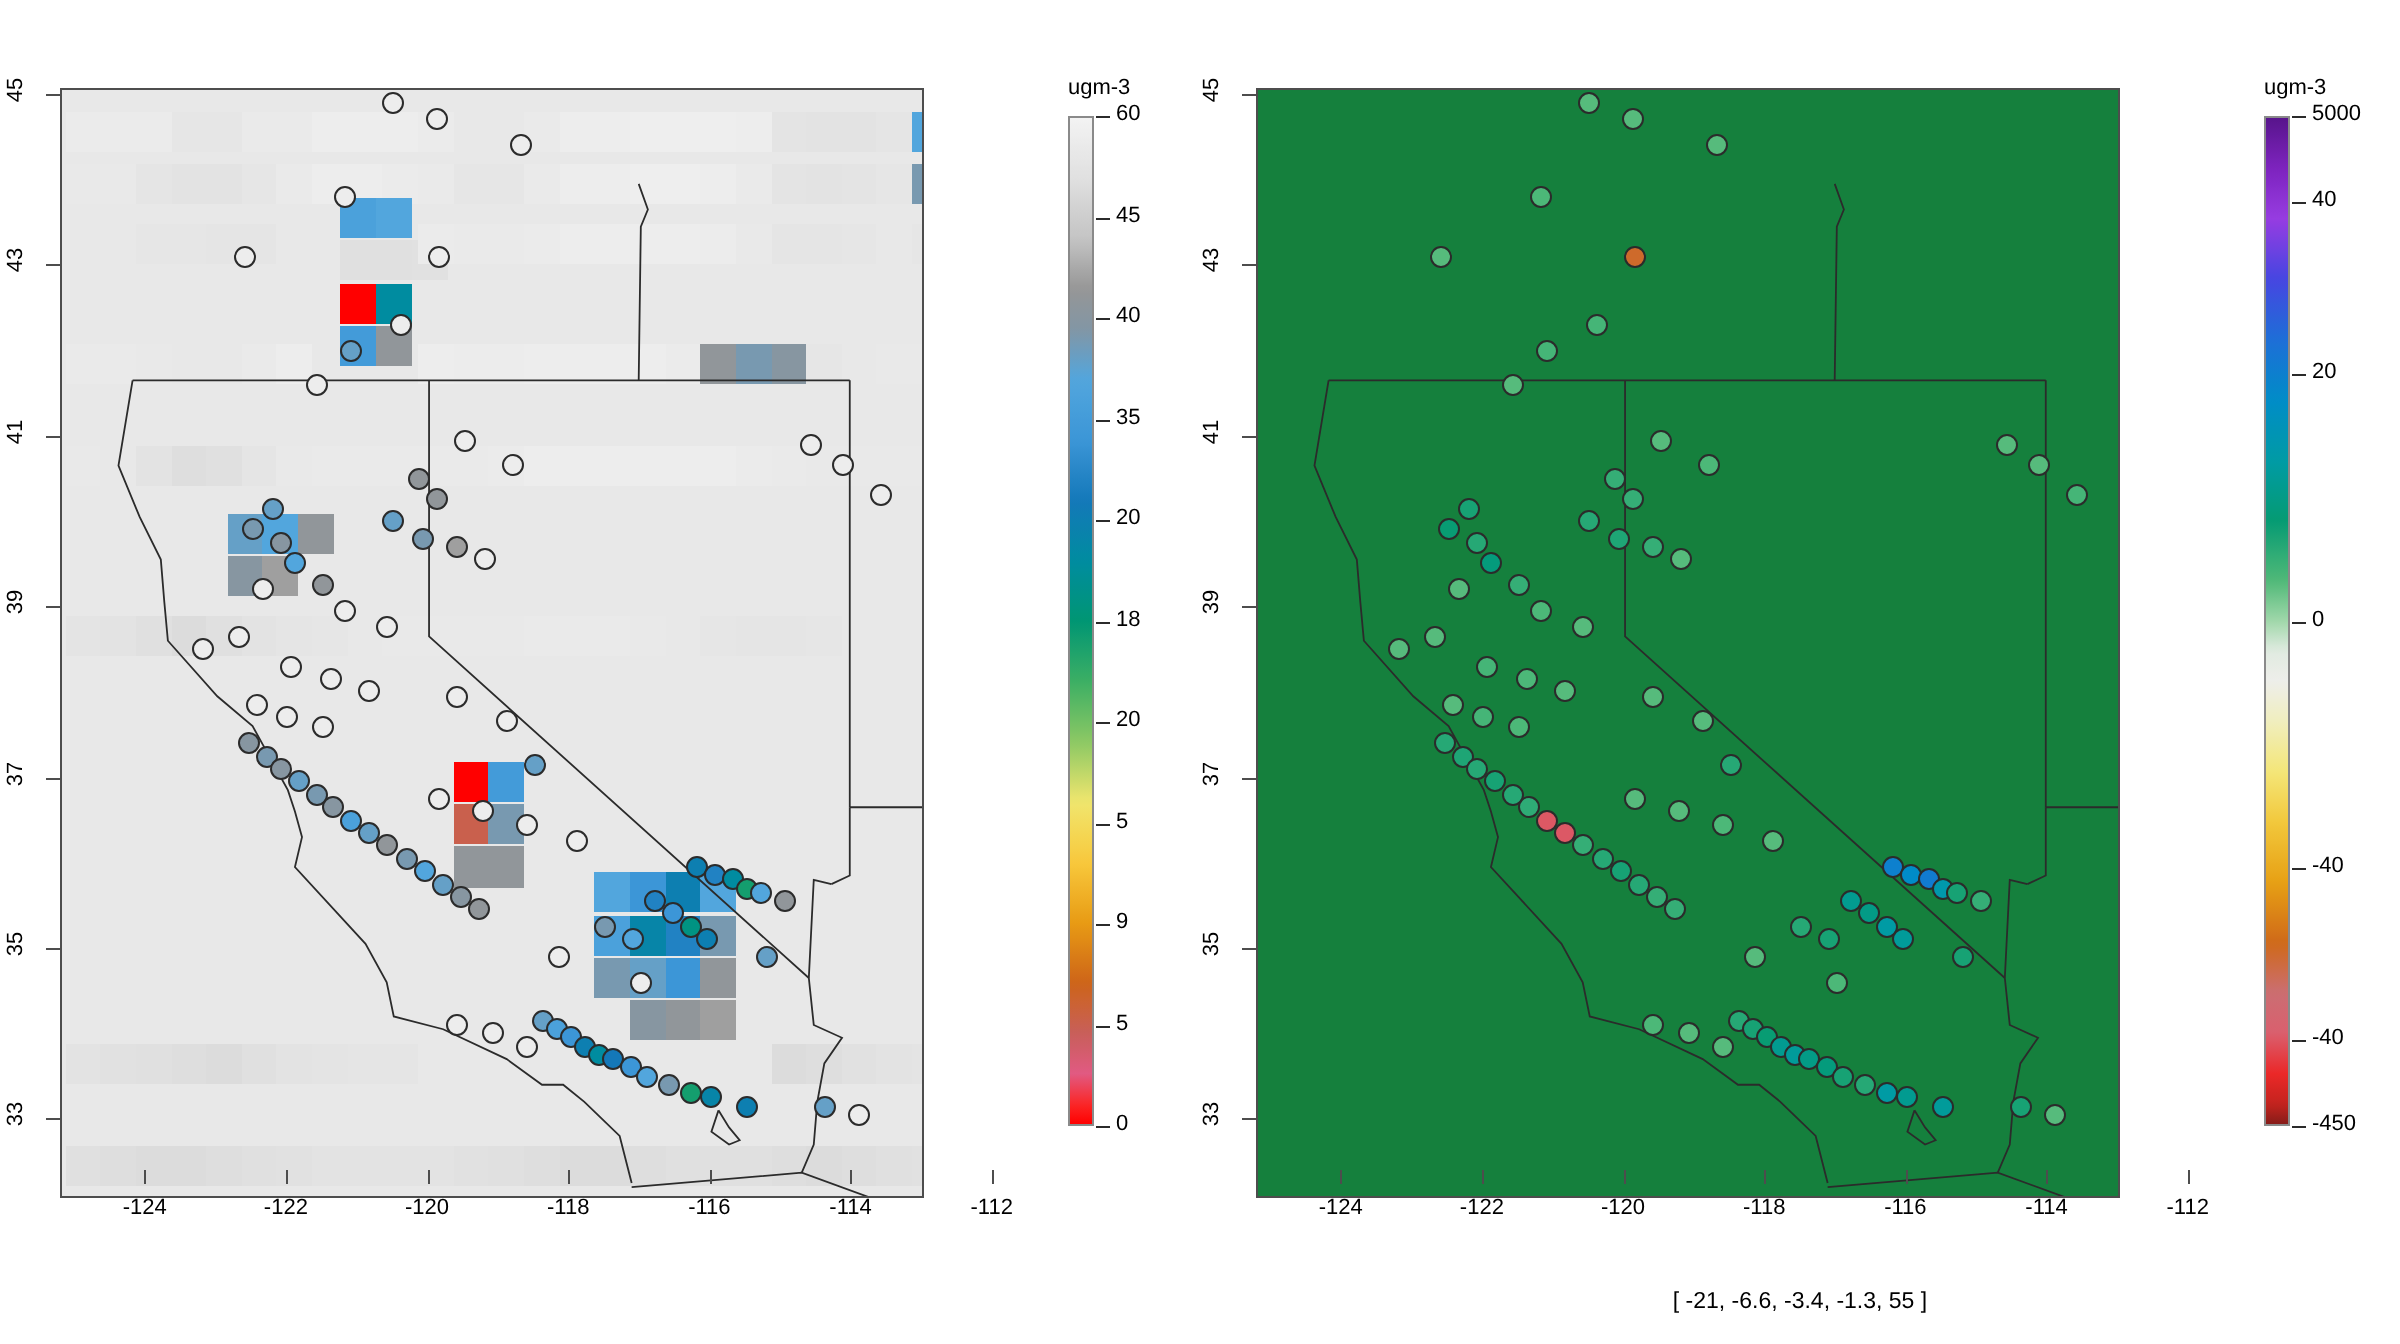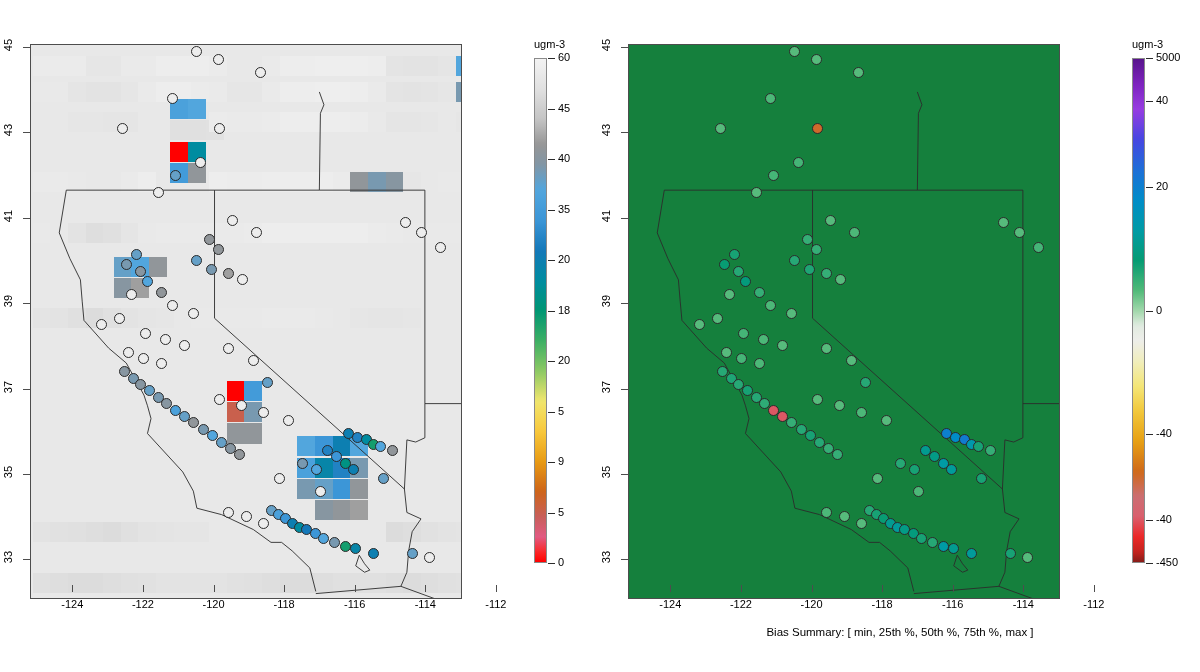--- a/index.html
+++ b/index.html
@@ -623,16 +623,16 @@
         <div class="cbtick" style="left: 14px; top: 252.5px;"></div>
         <div class="cblab" style="left: 24px; top: 245.5px;">0</div>
         <div class="cbtick" style="left: 14px; top: 128.775px;"></div>
         <div class="cblab" style="left: 24px; top: 121.775px;">20</div>
         <div class="cbtick" style="left: 14px; top: 42.925px;"></div>
         <div class="cblab" style="left: 24px; top: 35.925px;">40</div>
         <div class="cbtick" style="left: 14px; top: 0px;"></div>
         <div class="cblab" style="left: 24px; top: -7px;">5000</div>
       </div>
 
-    <div class="cap l1">Bias Summary: [ min, 25th %, 50th %, 75th %, max ]</div>
+    <div class="cap l2">[ -21,   -6.6,   -3.4,   -1.3,   55 ]</div>
   </div>
 
 </div>
 
 </body></html>

